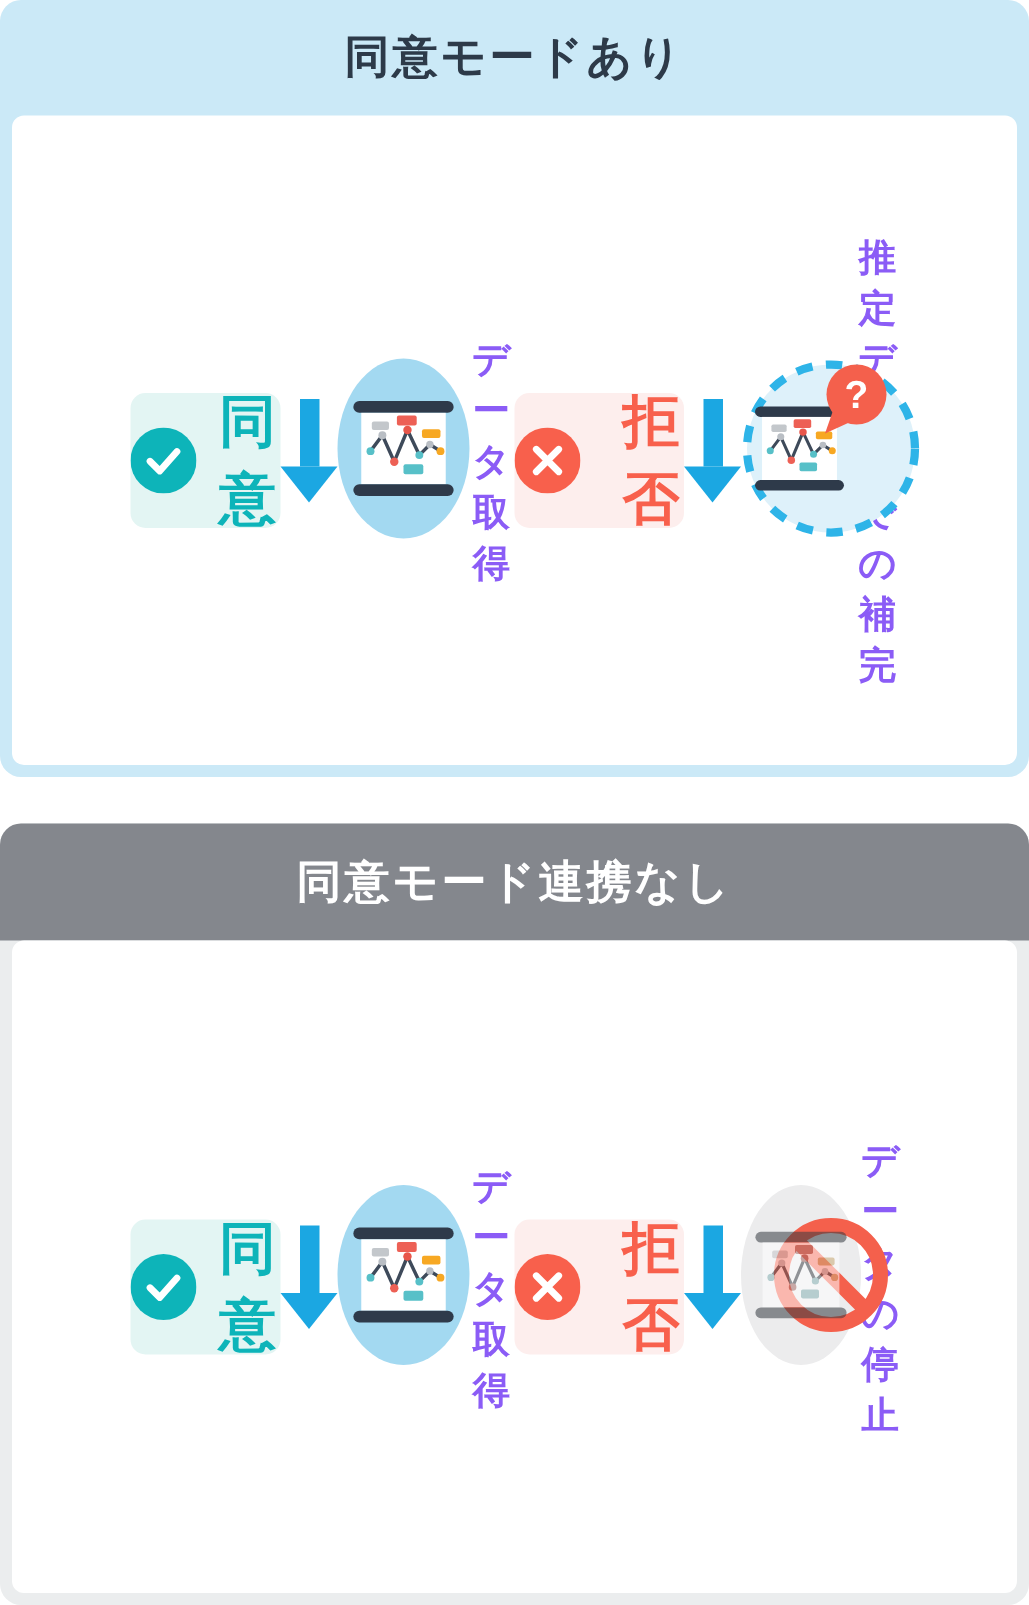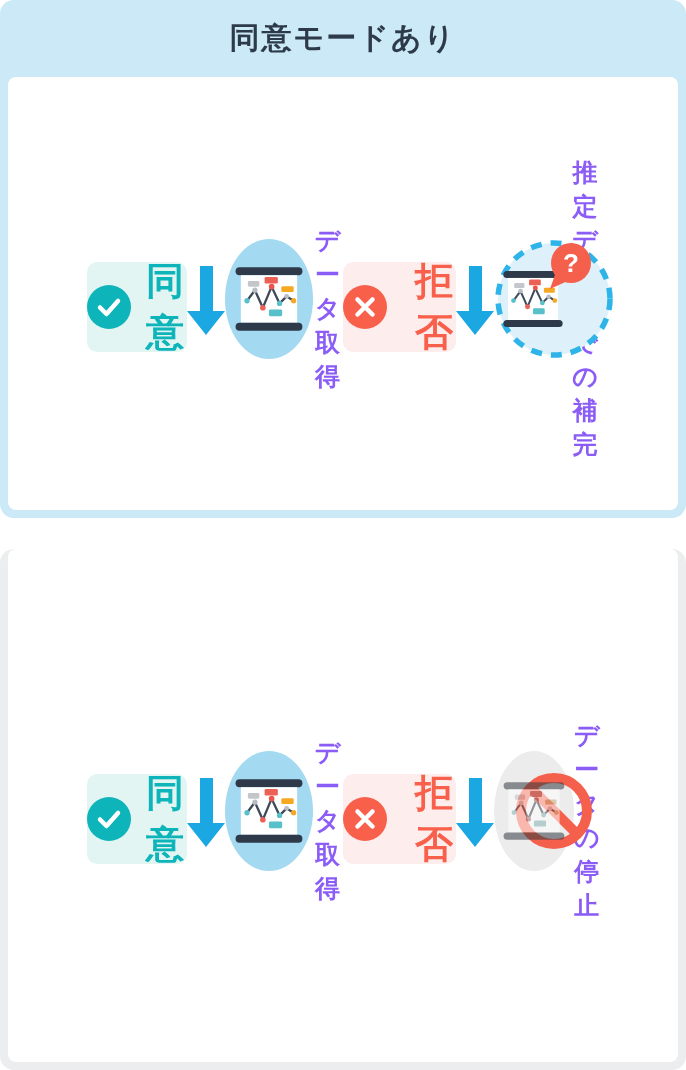--- a/index.html
+++ b/index.html
@@ -214,20 +214,21 @@
         <div class="outcome-label">推定データでの
 補完</div>
       </div>
 
     </div>
   </section>
 
   <div class="panel-spacer"></div>
 
   <section class="panel panel-gray">
+    <div class="panel-header">同意モード連携なし</div>
     <div class="panel-body">
 
       <div class="flow-col">
         <div class="badge badge-consent">
           <svg class="badge-icon" viewBox="0 0 44 44">
               <use href="#check-mark" xlink:href="#check-mark"></use>
             </svg>
           <span class="badge-text">同意</span>
         </div>
         <div class="down-arrow">

